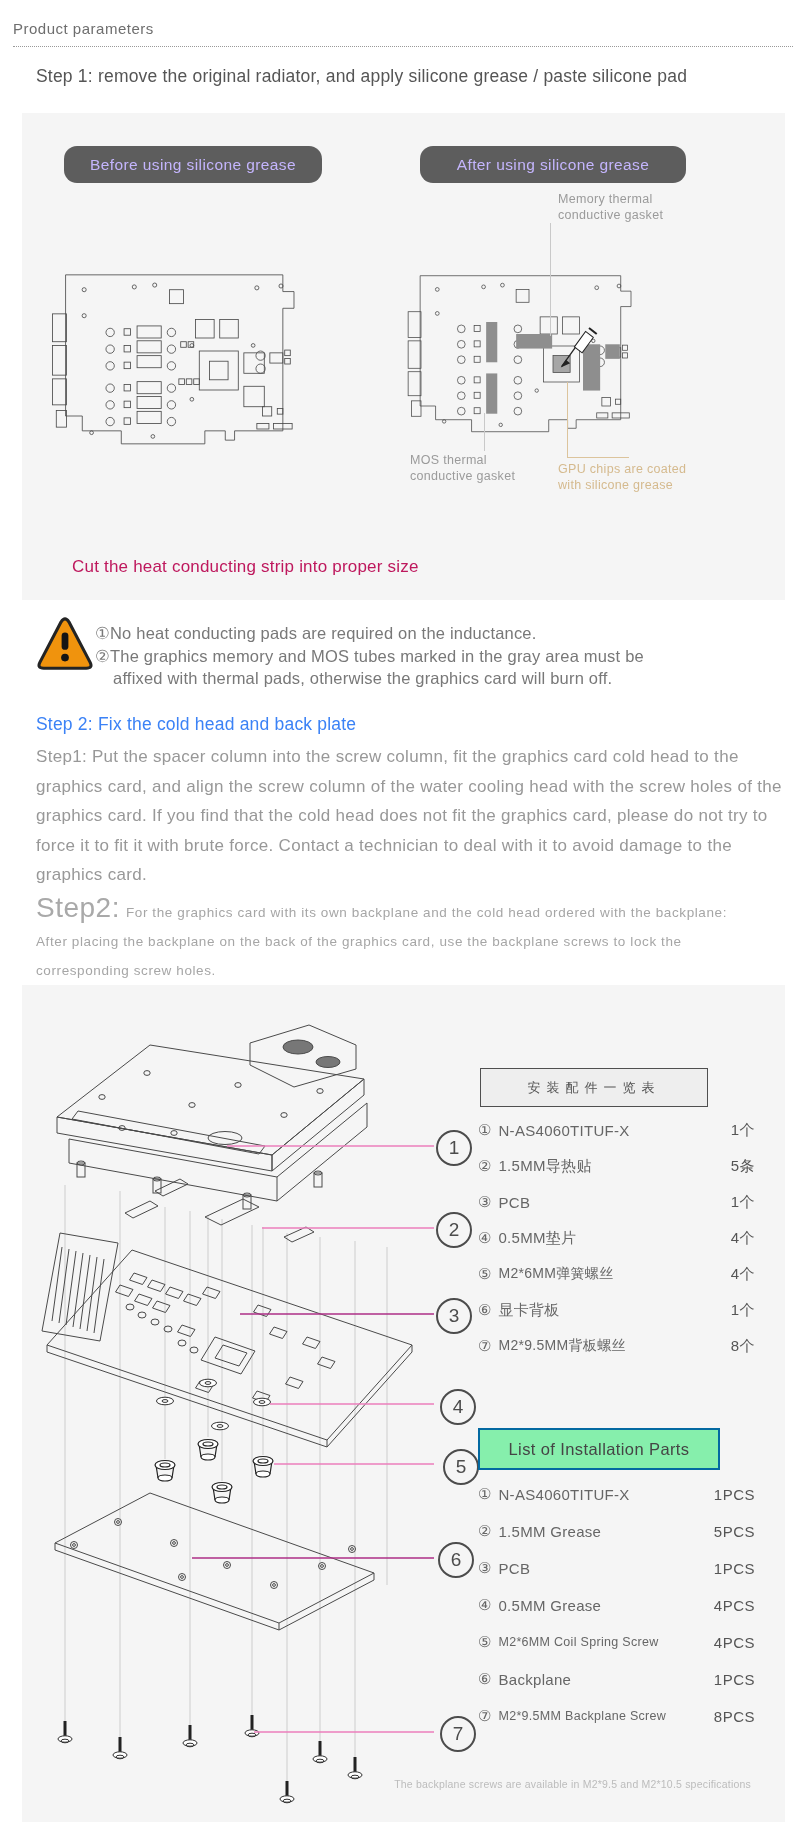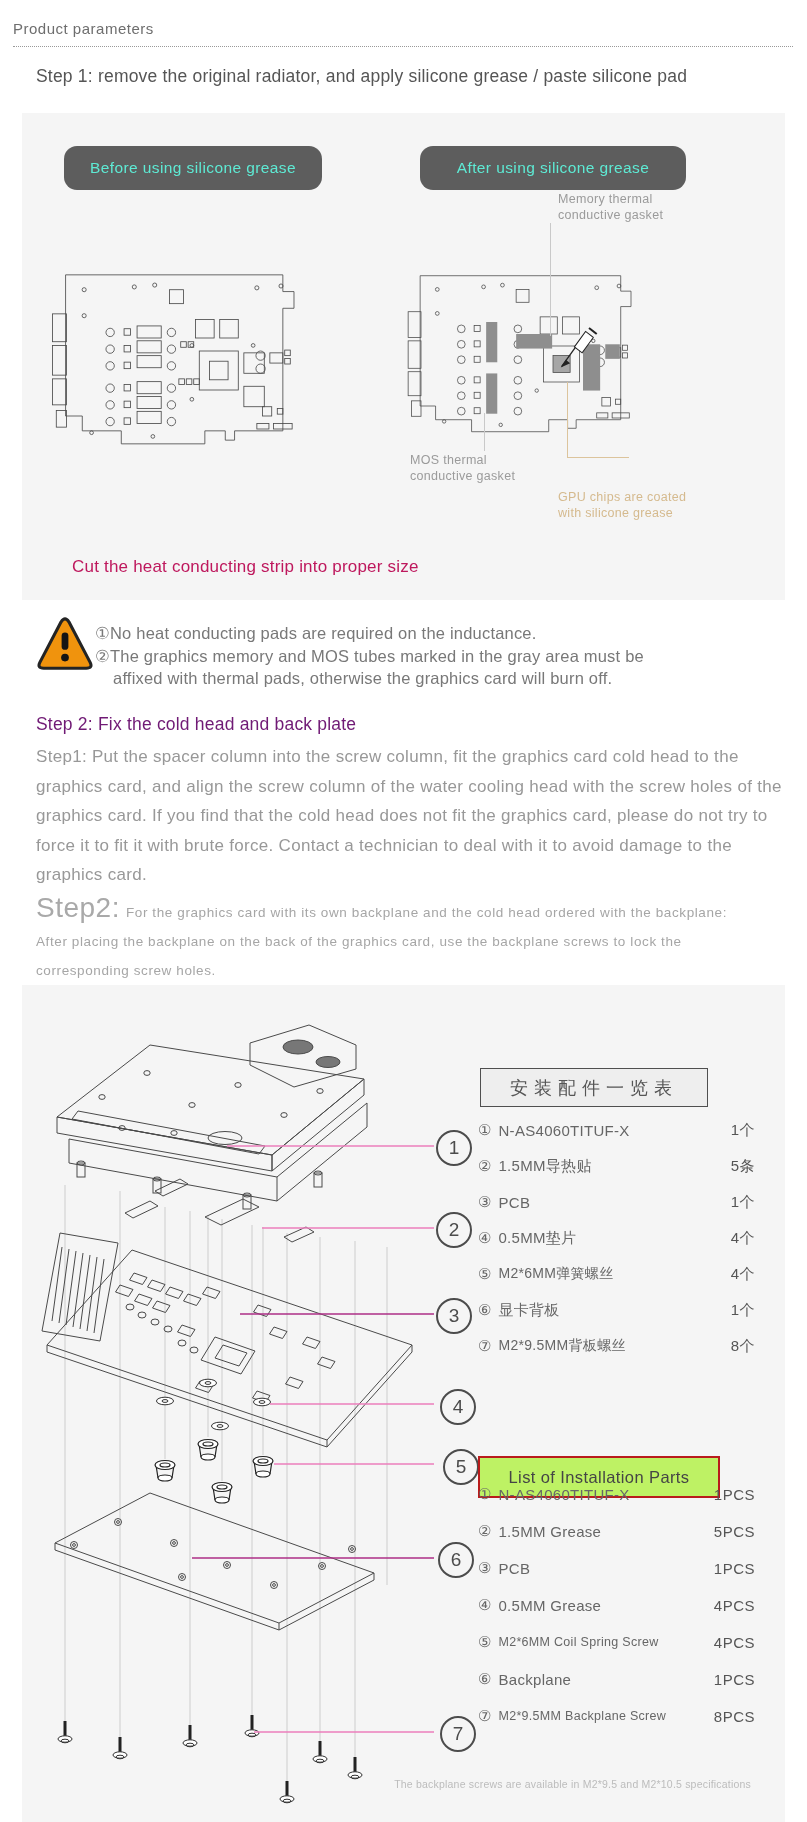--- a/index.html
+++ b/index.html
@@ -8,51 +8,51 @@
   .abs{position:absolute;}
   
   .hdr{left:13px;top:20px;width:780px;padding-bottom:9px;border-bottom:1px dotted #999;
        font-size:15px;color:#6e6e6e;letter-spacing:.5px;}
   .step1-title{left:36px;top:66px;font-size:17.5px;color:#555;letter-spacing:.2px;}
   
   .panel{left:22px;width:763px;background:#f5f5f5;}
   .panel1{top:113px;height:487px;}
   .panel2{top:985px;height:837px;overflow:hidden;}
   
-  .badge{top:33px;height:44px;border-radius:13px;background:#5d5d5d;color:#5eead4;
+  .badge{top:33px;height:37px;border-radius:13px;background:#5d5d5d;color:#c4b5fd;
          font-size:15.5px;display:flex;align-items:center;justify-content:center;
          letter-spacing:.4px;padding:0 16px;}
   
   .dlabel{font-size:12.5px;line-height:15.5px;color:#9b9b9b;letter-spacing:.3px;}
   .dlabel.tan{color:#d5ba8e;}
   .vline{width:1px;background:#c9c9c9;}
   .vline.tan,.hline.tan{background:#dcc49c;}
   .hline{height:1px;background:#c9c9c9;}
   
   .note1{left:50px;top:411px;width:448px;font-size:17px;color:#6a6a6a;
          padding-bottom:6px;border-bottom:1px dotted #b0b0b0;letter-spacing:.2px;}
   .note1 .arr{color:#2e2e2e;font-size:14px;margin-left:2px;}
   .note2{left:50px;top:444px;font-size:17px;color:#be185d;letter-spacing:.2px;}
   
   .warn-text{left:95px;top:622px;font-size:16.5px;color:#787878;line-height:22.5px;letter-spacing:.2px;}
   .warn-text .indent{padding-left:18px;}
   
-  .step2-title{left:36px;top:714px;font-size:17.5px;color:#701a75;letter-spacing:.2px;}
+  .step2-title{left:36px;top:714px;font-size:17.5px;color:#3b82f6;letter-spacing:.2px;}
   .step2-p1{left:36px;top:742px;width:752px;font-size:17px;color:#989898;
             line-height:29.5px;letter-spacing:.3px;}
   .step2-p2{left:36px;top:893px;width:718px;font-size:13.5px;color:#a6a6a6;
             line-height:29px;letter-spacing:.6px;}
   .step2-p2 .lbl{font-size:28px;color:#a9a9a9;letter-spacing:.5px;margin-right:6px;}
   
   .cn-box{left:458px;top:83px;width:226px;height:37px;border:1px solid #4f4f4f;background:#eee;
-          display:flex;align-items:center;justify-content:center;font-size:18px;
+          display:flex;align-items:center;justify-content:center;font-size:13px;
           letter-spacing:6px;color:#555;}
-  .en-box{left:456px;top:443px;width:238px;height:38px;border:2px solid #b91c1c;background:#bef264;
+  .en-box{left:456px;top:443px;width:238px;height:38px;border:2px solid #0369a1;background:#86efac;
           display:flex;align-items:center;justify-content:center;font-size:16.5px;
-          color:#454545;letter-spacing:.4px;margin-top:28px;}
+          color:#454545;letter-spacing:.4px;}
   .rows{left:456px;width:277px;}
   .rows.cn{top:134px;}
   .rows.en{top:498px;}
   .prow{display:flex;align-items:center;height:22px;margin-bottom:14px;font-size:15px;color:#666;}
   .rows.en .prow{margin-bottom:15px;}
   .prow .num{margin-right:7px;}
   .prow .nm{flex:1;letter-spacing:.3px;}
   .prow .qty{color:#555;letter-spacing:.5px;}
   .rows.en .prow:nth-child(5) .nm,.rows.en .prow:nth-child(7) .nm{font-size:12.5px;}
   .rows.cn .prow:nth-child(5) .nm,.rows.cn .prow:nth-child(7) .nm{font-size:14px;}
@@ -204,21 +204,21 @@
     </g>
   </svg>
 
   <div class="abs vline" style="left:528px;top:110px;height:113px;"></div>
   <div class="abs vline" style="left:462px;top:300px;height:38px;"></div>
   <div class="abs vline tan" style="left:545px;top:269px;height:76px;"></div>
   <div class="abs hline tan" style="left:545px;top:344px;width:62px;"></div>
 
   <div class="abs dlabel" style="left:536px;top:79px;width:120px;">Memory thermal conductive gasket</div>
   <div class="abs dlabel" style="left:388px;top:340px;width:115px;">MOS thermal conductive gasket</div>
-  <div class="abs dlabel tan" style="left:536px;top:349px;width:135px;margin-top:28px;">GPU chips are coated with silicone grease</div>
+  <div class="abs dlabel tan" style="left:536px;top:349px;width:135px;">GPU chips are coated with silicone grease</div>
 
   <div class="abs note2">Cut the heat conducting strip into proper size</div>
 </div>
 
 <svg class="abs" style="left:36px;top:614px;" width="58" height="62" viewBox="0 0 60 64">
   <path d="M26,8 Q30,2 34,8 L56,50 Q59,56 52,56 L8,56 Q1,56 4,50 Z" fill="#f0930d" stroke="#242424" stroke-width="3.2" stroke-linejoin="round"></path>
   <rect x="26.5" y="19" width="7" height="18" rx="3.5" fill="#141414"></rect>
   <circle cx="30" cy="45" r="4" fill="#141414"></circle>
 </svg>
 <div class="abs warn-text">

